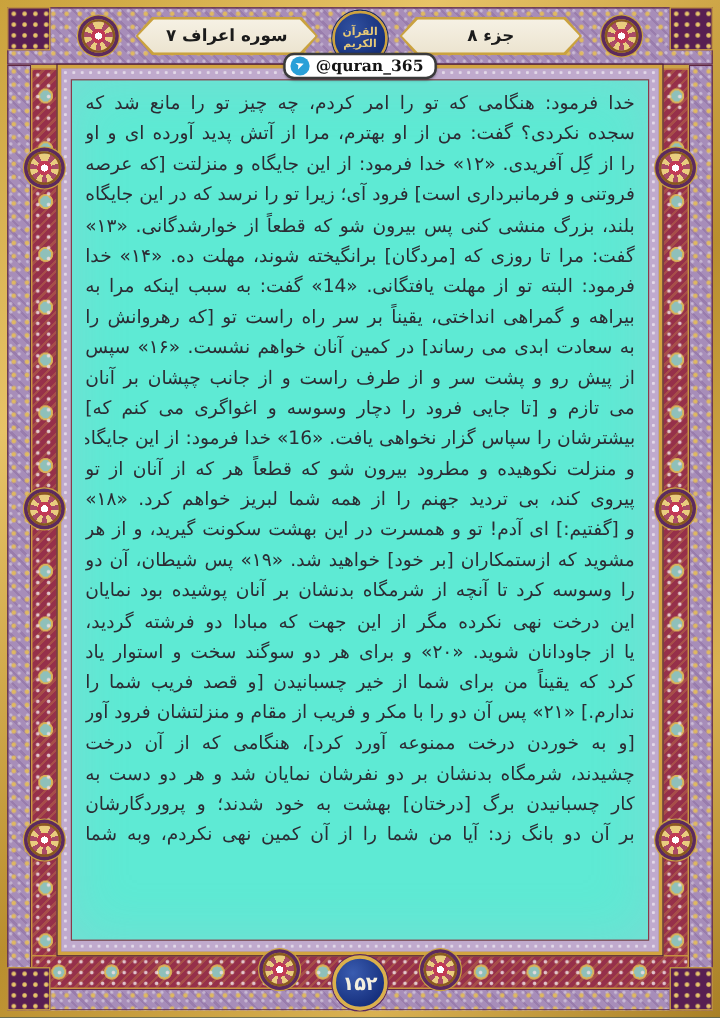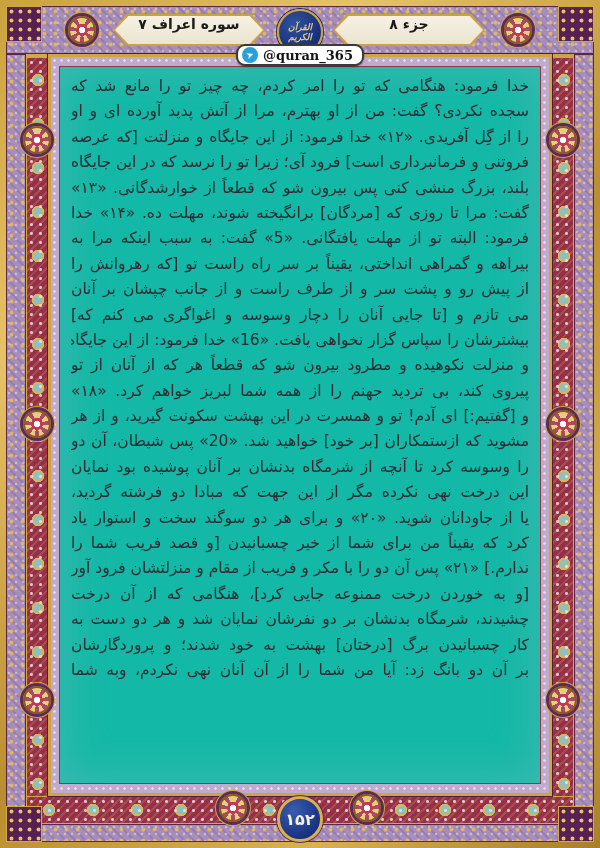--- a/index.html
+++ b/index.html
@@ -44,38 +44,38 @@
   .c-bl{bottom:6px;left:6px;} .c-br{bottom:6px;right:6px;}
   .rosette{position:absolute;width:28px;height:28px;border-radius:50%;
     background:radial-gradient(circle,#ffffff 0 3px,#c23a55 3px 6px,transparent 6px),
       repeating-conic-gradient(#e9cd7e 0 24deg,#a94b66 24deg 48deg);
     border:2px solid #8a5a1f;box-shadow:0 0 0 3px #5c2a5e,0 0 0 4px #caa23f;box-sizing:border-box;}
   
   .cart{position:absolute;top:14px;height:32px;width:152px;
     background:#caa23f;clip-path:polygon(0 50%,9% 0,91% 0,100% 50%,91% 100%,9% 100%);z-index:5;}
   .cart-in{position:absolute;inset:2px;background:linear-gradient(180deg,#f6f1e4,#ece4d0);
     clip-path:polygon(0 50%,9% 0,91% 0,100% 50%,91% 100%,9% 100%);
-    display:flex;justify-content:center;}
+    display:flex;align-items:center;justify-content:center;}
   .cart-label{font-size:14px;font-weight:bold;color:#1b1b1b;direction:rtl;}
   .cart-surah{left:113px;} .cart-juz{left:333px;}
   .emblem{position:absolute;left:277px;top:9px;width:46px;height:46px;border-radius:50%;
     background:radial-gradient(circle at 35% 30%,#30509f,#16307b 70%);
     border:2px solid #cfa43e;box-shadow:0 0 0 1px #1c2d5e;box-sizing:border-box;
     display:flex;flex-direction:column;align-items:center;justify-content:center;z-index:5;}
-  .emblem div{color:#e6c977;font-size:9px;line-height:10px;font-weight:bold;direction:rtl;font-style:italic;}
+  .emblem div{color:#e6c977;font-size:9px;line-height:10px;font-weight:bold;direction:rtl;}
   .tg-badge{position:absolute;left:50%;transform:translateX(-50%);top:44px;z-index:10;
     display:flex;align-items:center;gap:5px;background:#ffffff;border:2px solid #3a3a3a;
     border-radius:9px;padding:1px 9px 1px 4px;box-shadow:0 1px 2px rgba(0,0,0,.35);}
   .tg-circle{width:16px;height:16px;border-radius:50%;background:#2aa0d8;
     display:flex;align-items:center;justify-content:center;}
   .tg-plane{color:#fff;font-size:9px;transform:rotate(-20deg) translateX(.5px);line-height:1;}
   .tg-text{font-family:"DejaVu Serif",serif;font-weight:bold;font-size:13px;color:#141414;}
   
   .text-area{position:absolute;left:59px;right:59px;top:66px;bottom:64px;
-    background:#14b8a6;border:1px solid #8a3a4a;box-sizing:border-box;
+    background:#5eead4;border:1px solid #8a3a4a;box-sizing:border-box;
     box-shadow:inset 0 0 45px rgba(175,188,210,.30);
     padding:7px 11px 0 11px;z-index:2;}
   .tline{direction:rtl;text-align:justify;text-align-last:justify;
     height:25.4px;line-height:25.4px;font-size:15.5px;color:#2c2c34;
     white-space:nowrap;overflow:hidden;}
   
   .pagenum{position:absolute;left:277px;top:796px;width:46px;height:46px;border-radius:50%;
     background:radial-gradient(circle at 35% 30%,#3a5cb0,#16307e 75%);
     border:3px solid #dab04c;box-shadow:0 0 0 1px #5c2a5e;box-sizing:border-box;
     display:flex;align-items:center;justify-content:center;z-index:6;}
@@ -135,37 +135,38 @@
     <span class="tg-text">@quran_365</span>
   </div>
 
   <div class="text-area" id="text-lines">
       <div class="tline">خدا فرمود: هنگامی که تو را امر کردم، چه چیز تو را مانع شد که</div>
       <div class="tline">سجده نکردی؟ گفت: من از او بهترم، مرا از آتش پدید آورده ای و او</div>
       <div class="tline">را از گِل آفریدی. «۱۲» خدا فرمود: از این جایگاه و منزلتت [که عرصه</div>
       <div class="tline">فروتنی و فرمانبرداری است] فرود آی؛ زیرا تو را نرسد که در این جایگاه</div>
       <div class="tline">بلند، بزرگ منشی کنی پس بیرون شو که قطعاً از خوارشدگانی. «۱۳»</div>
       <div class="tline">گفت: مرا تا روزی که [مردگان] برانگیخته شوند، مهلت ده. «۱۴» خدا</div>
-      <div class="tline">فرمود: البته تو از مهلت یافتگانی. «5» گفت: به سبب اینکه مرا به</div>
+      <div class="tline">فرمود: البته تو از مهلت یافتگانی. «14» گفت: به سبب اینکه مرا به</div>
       <div class="tline">بیراهه و گمراهی انداختی، یقیناً بر سر راه راست تو [که رهروانش را</div>
+      <div class="tline">به سعادت ابدی می رساند] در کمین آنان خواهم نشست. «۱۶» سپس</div>
       <div class="tline">از پیش رو و پشت سر و از طرف راست و از جانب چپشان بر آنان</div>
-      <div class="tline">می تازم و [تا جایی آنان را دچار وسوسه و اغواگری می کنم که]</div>
+      <div class="tline">می تازم و [تا جایی فرود را دچار وسوسه و اغواگری می کنم که]</div>
       <div class="tline">بیشترشان را سپاس گزار نخواهی یافت. «16» خدا فرمود: از این جایگاه</div>
       <div class="tline">و منزلت نکوهیده و مطرود بیرون شو که قطعاً هر که از آنان از تو</div>
       <div class="tline">پیروی کند، بی تردید جهنم را از همه شما لبریز خواهم کرد. «۱۸»</div>
       <div class="tline">و [گفتیم:] ای آدم! تو و همسرت در این بهشت سکونت گیرید، و از هر</div>
-      <div class="tline">مشوید که ازستمکاران [بر خود] خواهید شد. «20» پس شیطان، آن دو</div>
+      <div class="tline">مشوید که ازستمکاران [بر خود] خواهید شد. «۱۹» پس شیطان، آن دو</div>
       <div class="tline">را وسوسه کرد تا آنچه از شرمگاه بدنشان بر آنان پوشیده بود نمایان</div>
       <div class="tline">این درخت نهی نکرده مگر از این جهت که مبادا دو فرشته گردید،</div>
       <div class="tline">یا از جاودانان شوید. «۲۰» و برای هر دو سوگند سخت و استوار یاد</div>
       <div class="tline">کرد که یقیناً من برای شما از خیر چسبانیدن [و قصد فریب شما را</div>
       <div class="tline">ندارم.] «۲۱» پس آن دو را با مکر و فریب از مقام و منزلتشان فرود آورد</div>
-      <div class="tline">[و به خوردن درخت ممنوعه جایی کرد]، هنگامی که از آن درخت</div>
+      <div class="tline">[و به خوردن درخت ممنوعه آورد کرد]، هنگامی که از آن درخت</div>
       <div class="tline">چشیدند، شرمگاه بدنشان بر دو نفرشان نمایان شد و هر دو دست به</div>
       <div class="tline">کار چسبانیدن برگ [درختان] بهشت به خود شدند؛ و پروردگارشان</div>
-      <div class="tline">بر آن دو بانگ زد: آیا من شما را از آن آنان نهی نکردم، وبه شما</div>
+      <div class="tline">بر آن دو بانگ زد: آیا من شما را از آن کمین نهی نکردم، وبه شما</div>
     </div>
 
   <div class="pagenum">
     <span>۱۵۲</span>
   </div>
 
 </div>
 
 </body></html>

